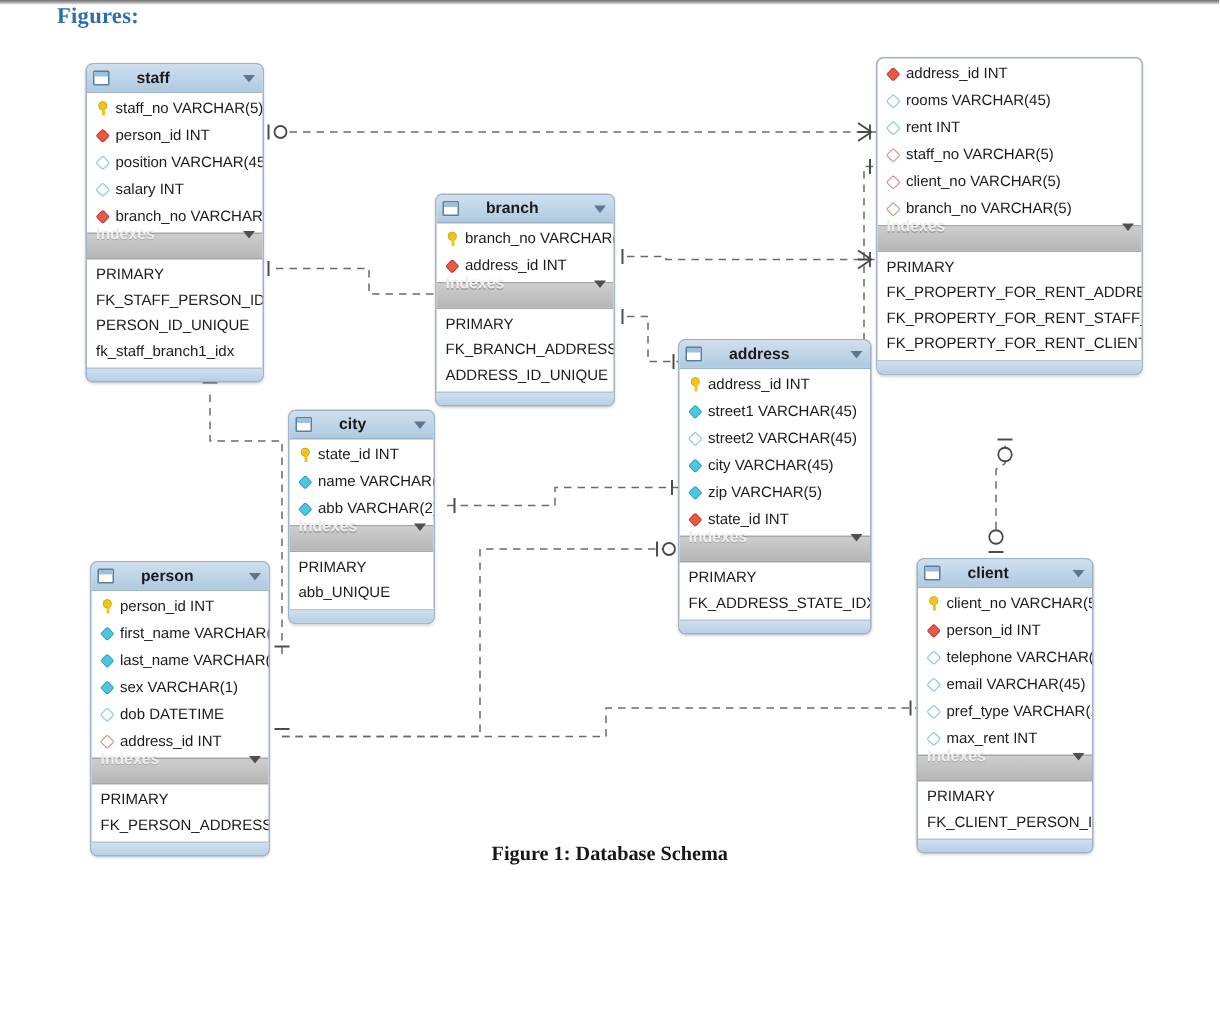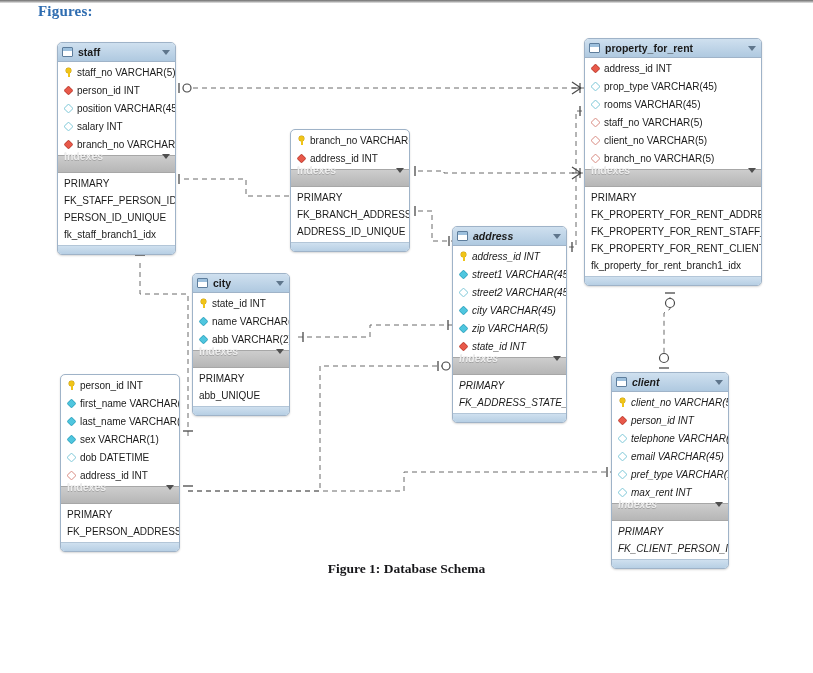--- a/index.html
+++ b/index.html
@@ -69,20 +69,21 @@
     overflow: hidden;
   }
   .entity-header {
     height: 19px;
     box-sizing: border-box;
     display: flex;
     align-items: center;
     padding: 0 5px 0 4px;
     background: linear-gradient(to bottom, #cfe0ef 0%, #afc9e0 100%);
     border-bottom: 1px solid #9fb3c8;
+    gap: 13px;
   }
   .table-icon {
     width: 11px; height: 10px;
     box-sizing: border-box;
     border: 1px solid #5d7d9c;
     background: #ffffff;
     border-radius: 1px;
     margin-right: 5px;
     flex: 0 0 auto;
     position: relative;
@@ -302,37 +303,32 @@
         </div>
         <div class="idx-list">
           <div class="index-row">PRIMARY</div>
           <div class="index-row">FK_STAFF_PERSON_IDX</div>
           <div class="index-row">PERSON_ID_UNIQUE</div>
           <div class="index-row">fk_staff_branch1_idx</div>
         </div>
         <div class="entity-footer"></div>
       </div>
       <div class="entity" style="left: 584px; top: 24px; width: 178px;">
-        <div class="entity-header">
-          <span class="table-icon"></span>
-          <span class="entity-title">property_for_rent</span>
-          <span class="caret"></span>
-        </div>
         <div class="col-list">
           <div class="column">
             <span class="marker diamond fk-notnull"></span>
             <span class="col-name">address_id INT</span>
           </div>
           <div class="column">
             <span class="marker diamond col-null"></span>
-            <span class="col-name">prop_type VARCHAR(45)</span>
-          </div>
-          <div class="column">
-            <span class="marker diamond col-null"></span>
             <span class="col-name">rooms VARCHAR(45)</span>
+          </div>
+          <div class="column">
+            <span class="marker diamond col-null"></span>
+            <span class="col-name">rent INT</span>
           </div>
           <div class="column">
             <span class="marker diamond fk-null"></span>
             <span class="col-name">staff_no VARCHAR(5)</span>
           </div>
           <div class="column">
             <span class="marker diamond fk-null"></span>
             <span class="col-name">client_no VARCHAR(5)</span>
           </div>
           <div class="column">
@@ -342,25 +338,29 @@
         </div>
         <div class="idx-header">
           <span class="idx-title">Indexes</span>
           <span class="idx-caret"></span>
         </div>
         <div class="idx-list">
           <div class="index-row">PRIMARY</div>
           <div class="index-row">FK_PROPERTY_FOR_RENT_ADDRESS_IDX</div>
           <div class="index-row">FK_PROPERTY_FOR_RENT_STAFF_IDX</div>
           <div class="index-row">FK_PROPERTY_FOR_RENT_CLIENT_IDX</div>
-          <div class="index-row">fk_property_for_rent_branch1_idx</div>
         </div>
         <div class="entity-footer"></div>
       </div>
       <div class="entity" style="left: 290px; top: 115px; width: 120px;">
+        <div class="entity-header">
+          <span class="table-icon"></span>
+          <span class="entity-title">branch</span>
+          <span class="caret"></span>
+        </div>
         <div class="col-list">
           <div class="column">
             <span class="marker key"></span>
             <span class="col-name">branch_no VARCHAR(5)</span>
           </div>
           <div class="column">
             <span class="marker diamond fk-notnull"></span>
             <span class="col-name">address_id INT</span>
           </div>
         </div>
@@ -368,21 +368,21 @@
           <span class="idx-title">Indexes</span>
           <span class="idx-caret"></span>
         </div>
         <div class="idx-list">
           <div class="index-row">PRIMARY</div>
           <div class="index-row">FK_BRANCH_ADDRESS_IDX</div>
           <div class="index-row">ADDRESS_ID_UNIQUE</div>
         </div>
         <div class="entity-footer"></div>
       </div>
-      <div class="entity" style="left: 452px; top: 212px; width: 115px; font-style: italic;">
+      <div class="entity" style="left: 452px; top: 212px; width: 129px;">
         <div class="entity-header">
           <span class="table-icon"></span>
           <span class="entity-title">address</span>
           <span class="caret"></span>
         </div>
         <div class="col-list">
           <div class="column">
             <span class="marker key"></span>
             <span class="col-name">address_id INT</span>
           </div>
@@ -441,20 +441,25 @@
           <span class="idx-title">Indexes</span>
           <span class="idx-caret"></span>
         </div>
         <div class="idx-list">
           <div class="index-row">PRIMARY</div>
           <div class="index-row">abb_UNIQUE</div>
         </div>
         <div class="entity-footer"></div>
       </div>
       <div class="entity" style="left: 60px; top: 360px; width: 120px;">
+        <div class="entity-header">
+          <span class="table-icon"></span>
+          <span class="entity-title">person</span>
+          <span class="caret"></span>
+        </div>
         <div class="col-list">
           <div class="column">
             <span class="marker key"></span>
             <span class="col-name">person_id INT</span>
           </div>
           <div class="column">
             <span class="marker diamond col-notnull"></span>
             <span class="col-name">first_name VARCHAR(45)</span>
           </div>
           <div class="column">
@@ -477,21 +482,21 @@
         <div class="idx-header">
           <span class="idx-title">Indexes</span>
           <span class="idx-caret"></span>
         </div>
         <div class="idx-list">
           <div class="index-row">PRIMARY</div>
           <div class="index-row">FK_PERSON_ADDRESS_IDX</div>
         </div>
         <div class="entity-footer"></div>
       </div>
-      <div class="entity" style="left: 611px; top: 358px; width: 118px; font-style: italic;">
+      <div class="entity" style="left: 611px; top: 358px; width: 118px;">
         <div class="entity-header">
           <span class="table-icon"></span>
           <span class="entity-title">client</span>
           <span class="caret"></span>
         </div>
         <div class="col-list">
           <div class="column">
             <span class="marker key"></span>
             <span class="col-name">client_no VARCHAR(5)</span>
           </div>

